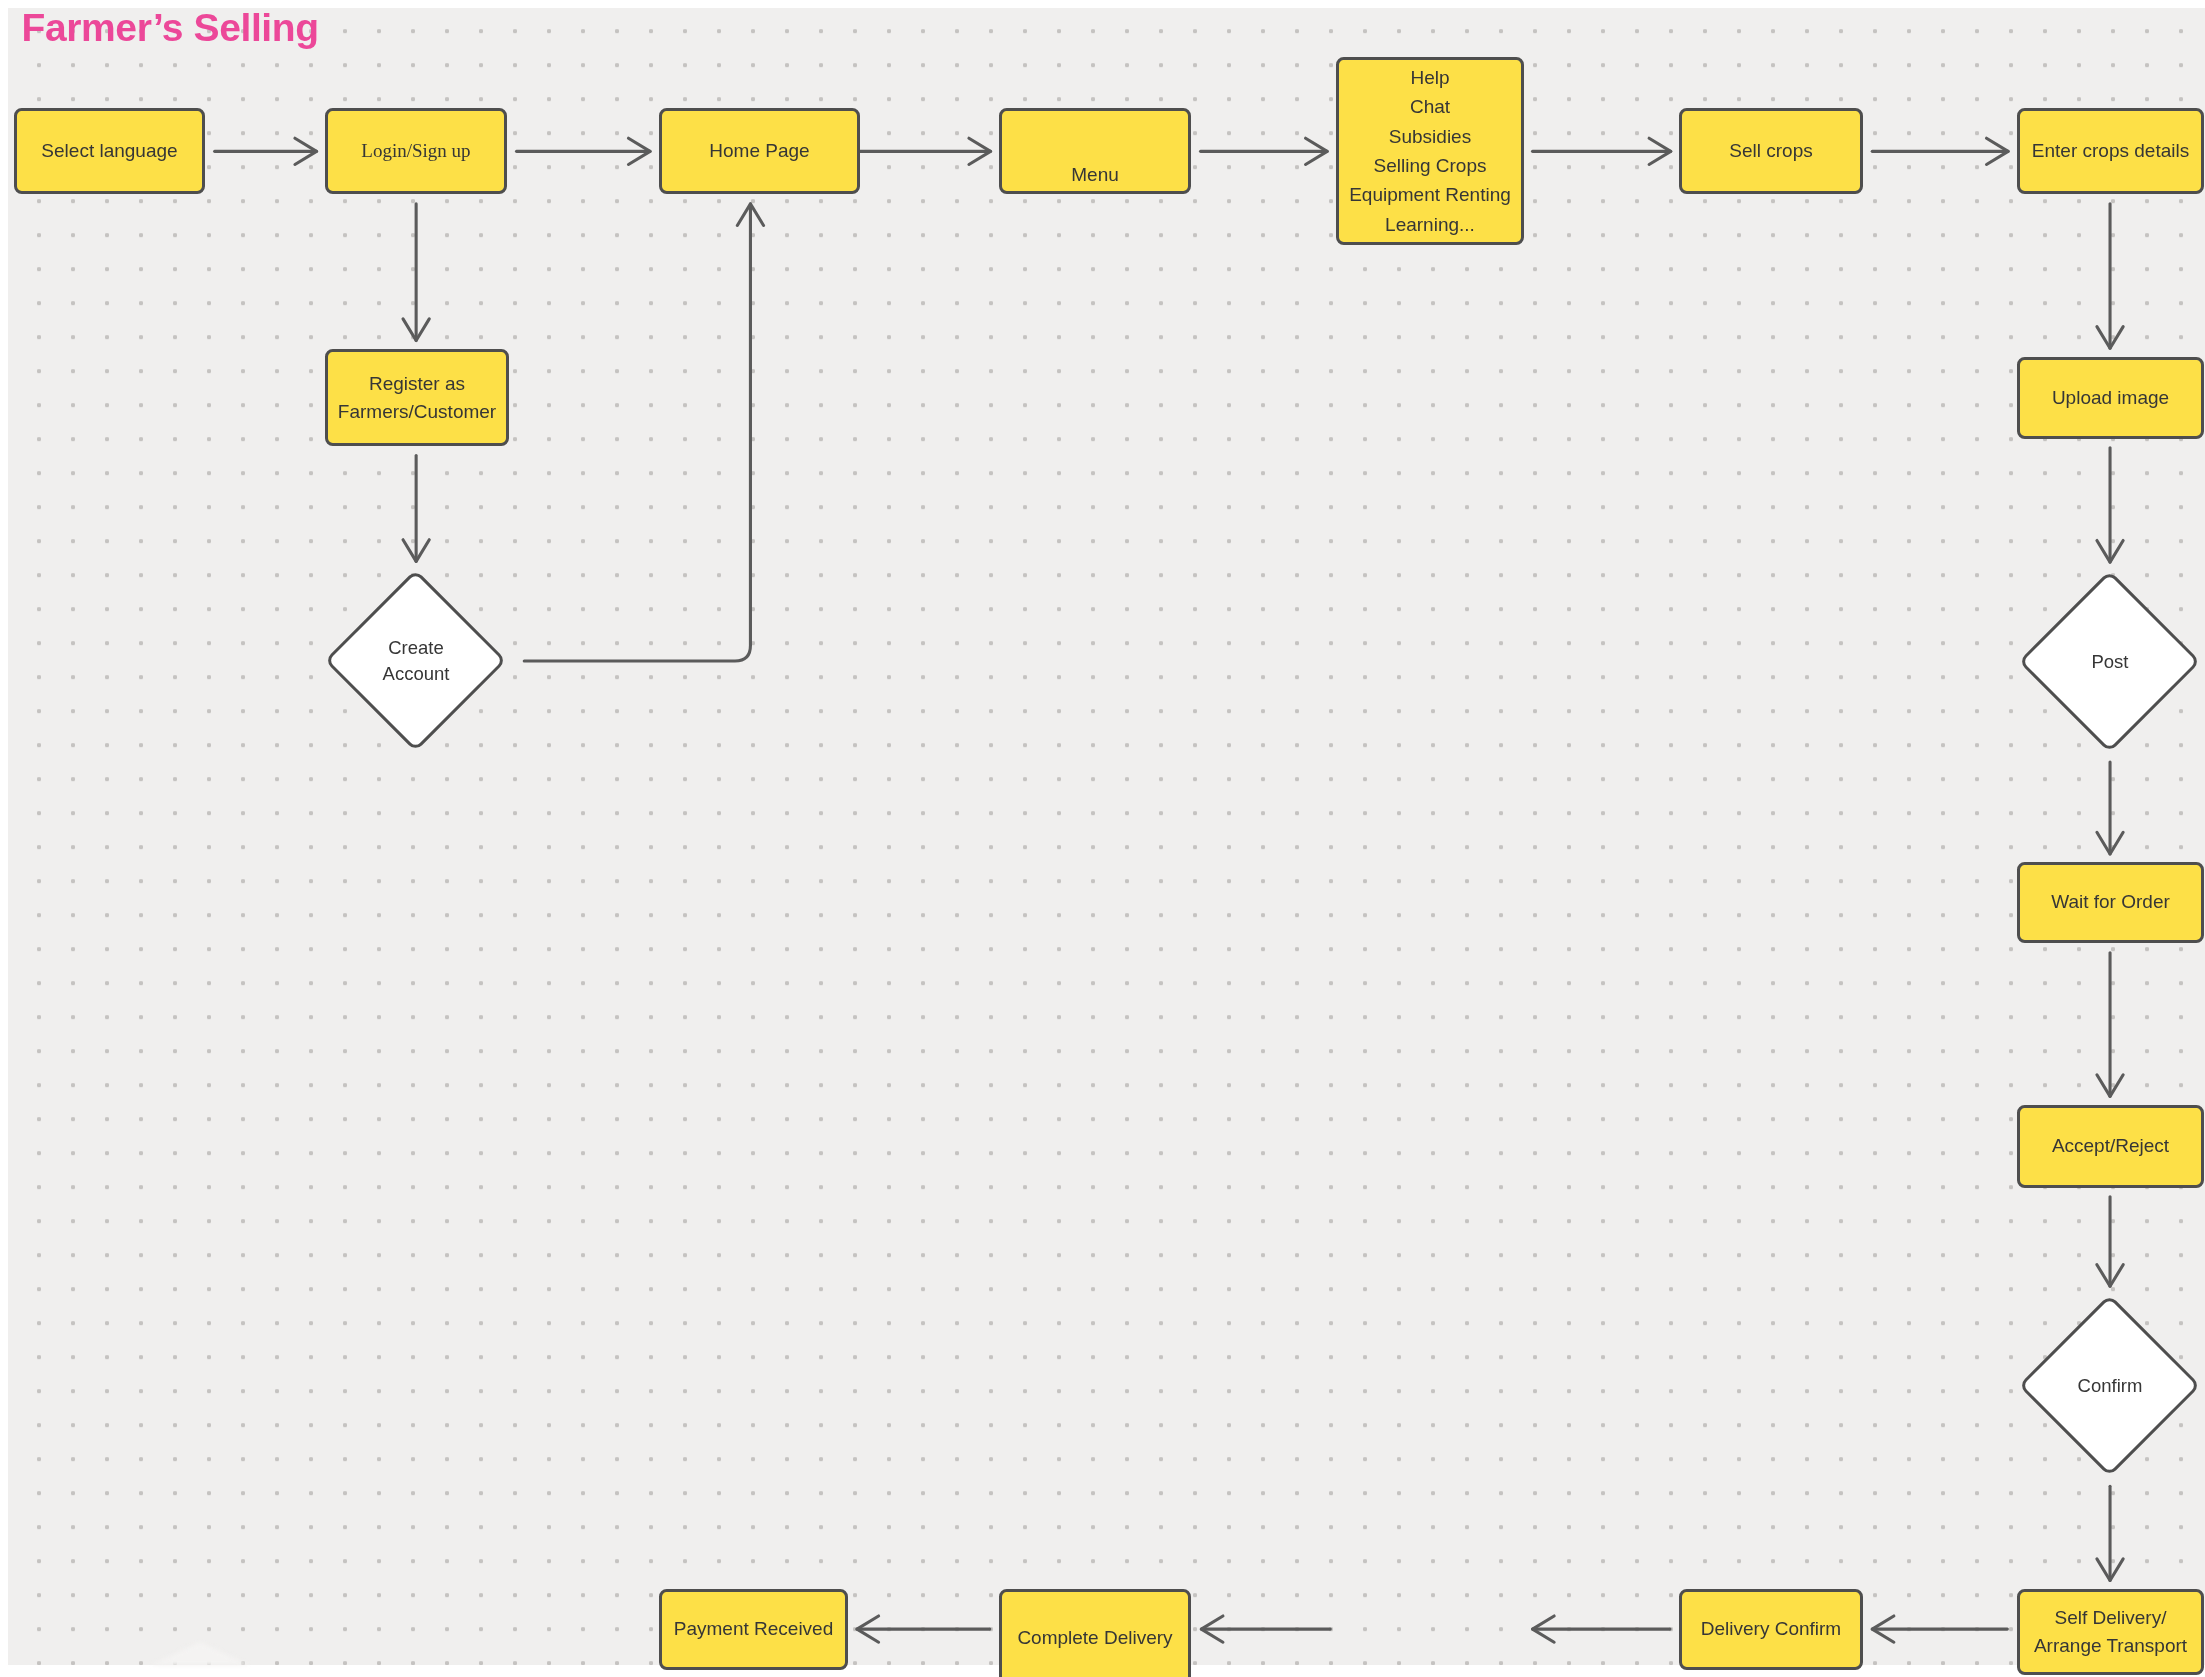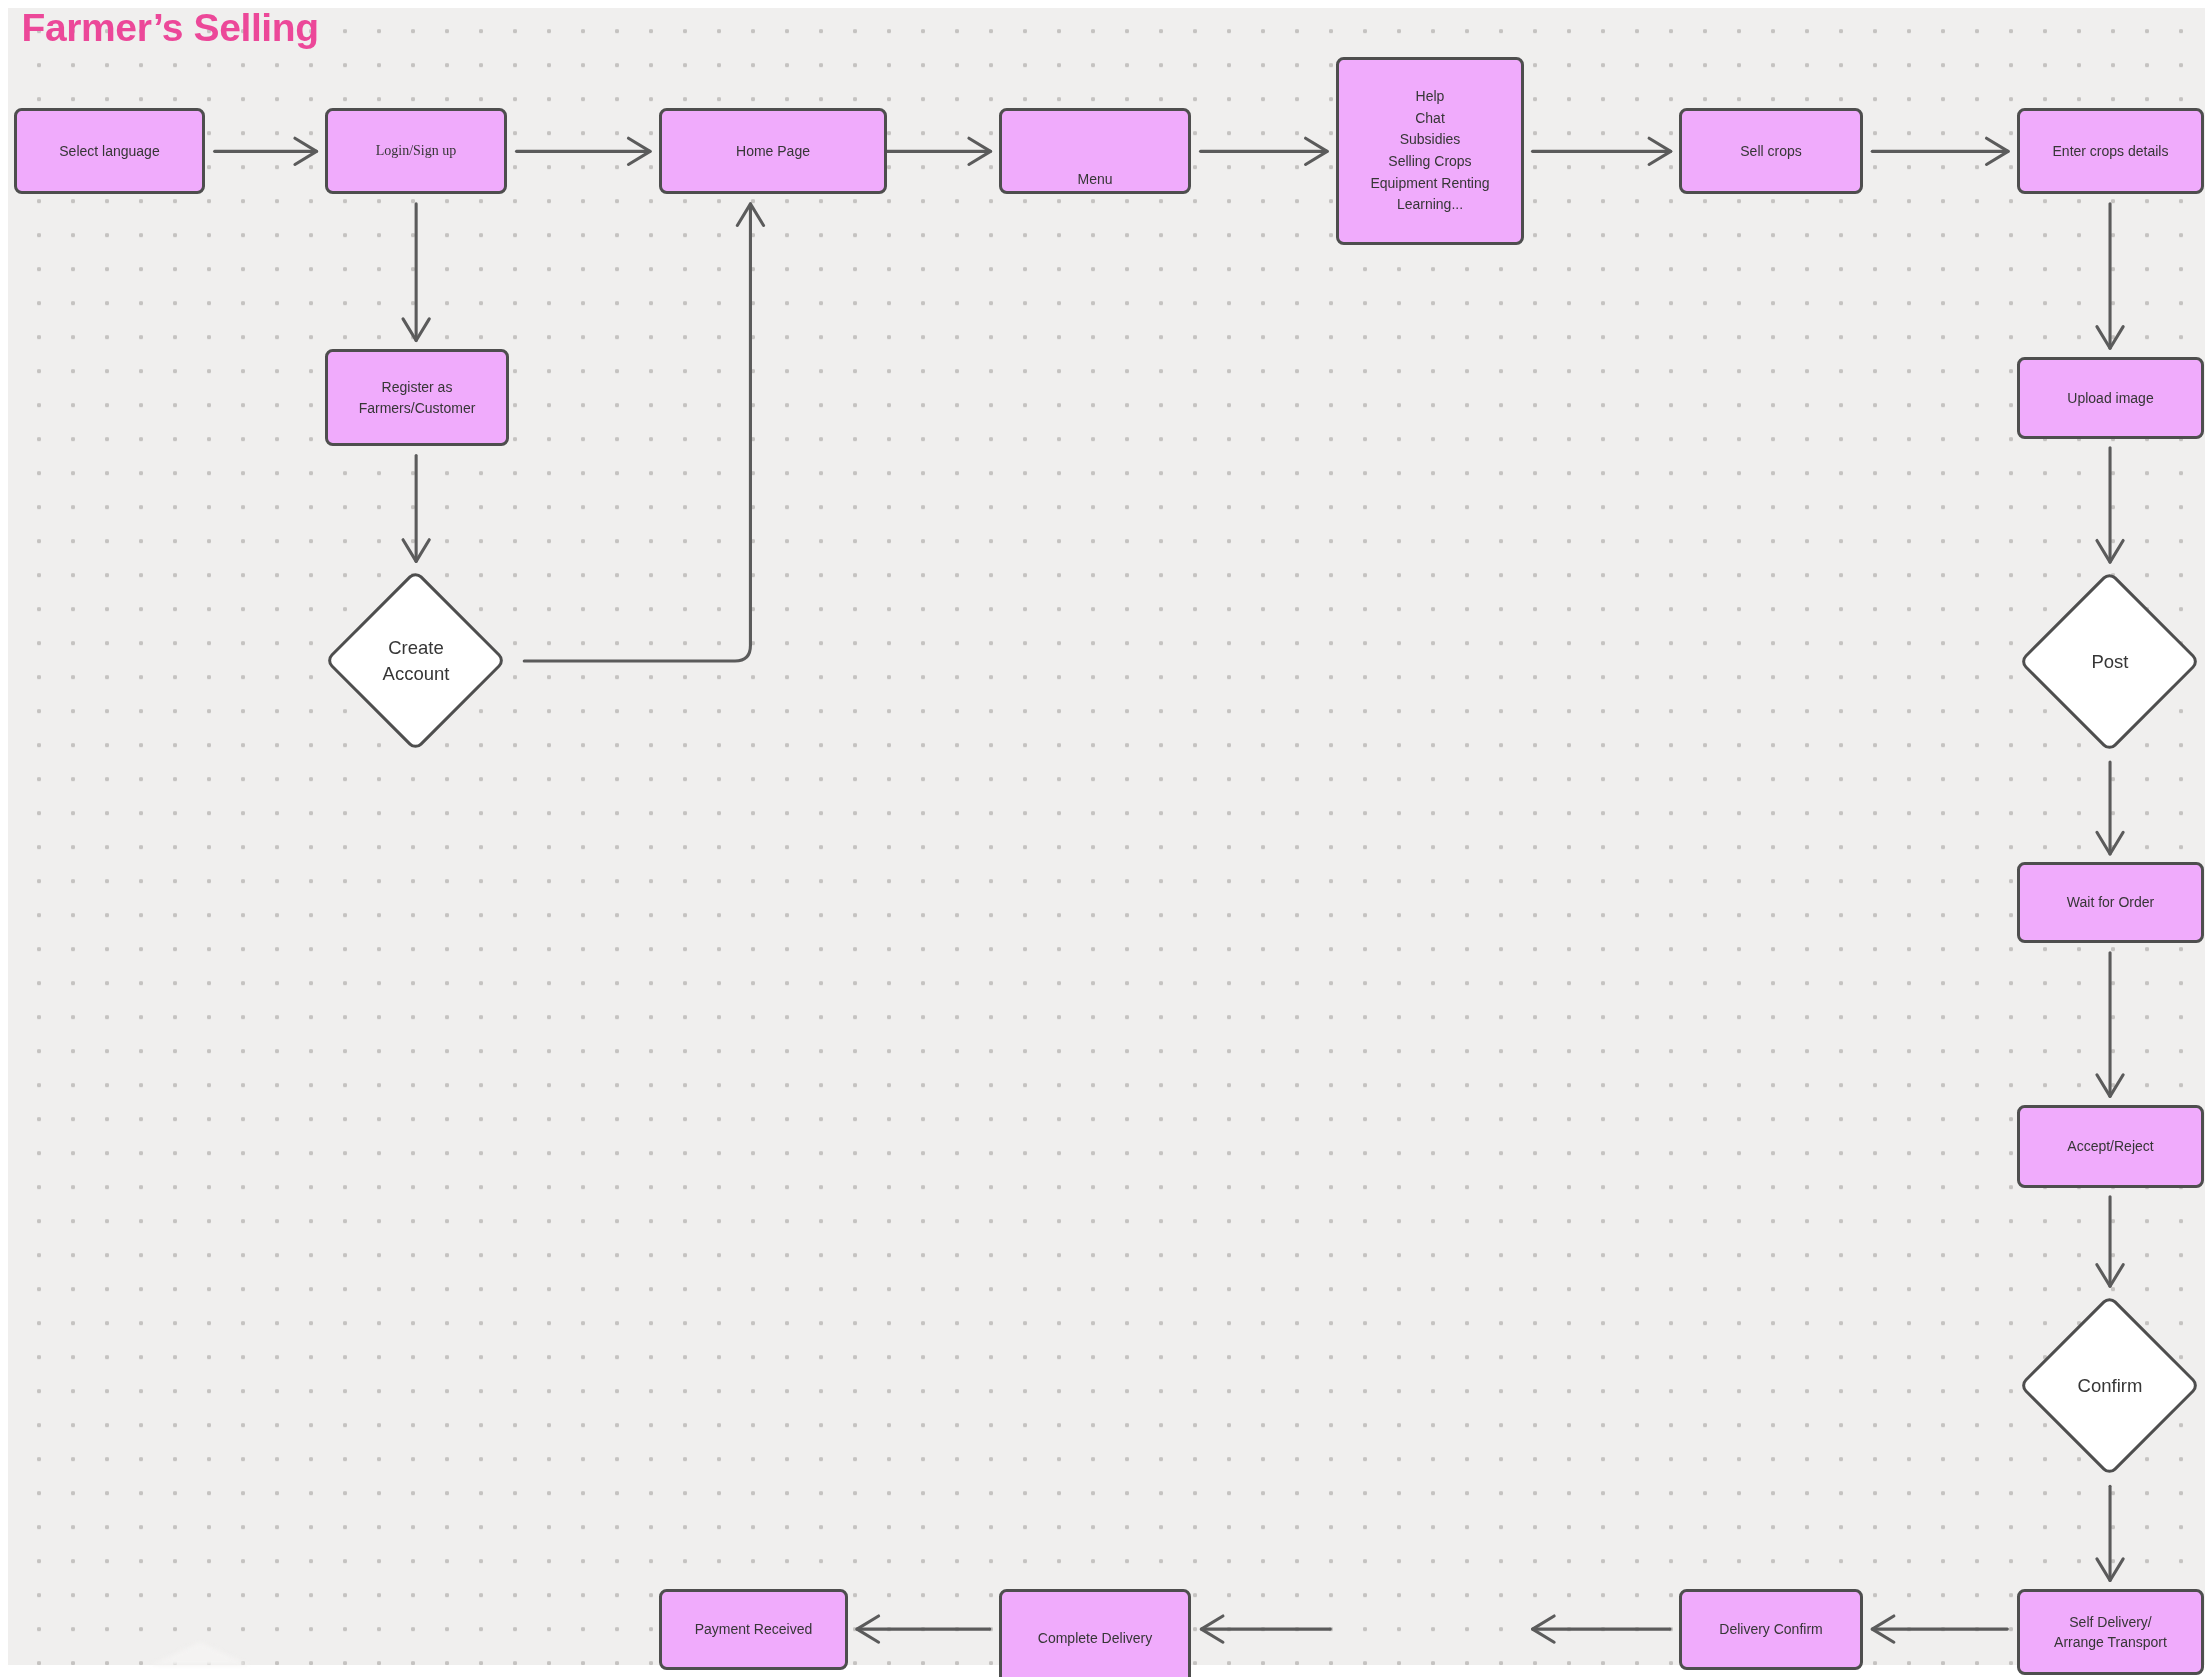--- a/index.html
+++ b/index.html
@@ -16,23 +16,23 @@
     background-size:34px 34px;
     background-position:14px 6.2px;
   }
   #diagram-title{
     position:absolute;left:21.6px;top:6.2px;
     font-size:39px;font-weight:700;color:#ec4899;
     letter-spacing:-0.4px;white-space:nowrap;
   }
   .node{
     position:absolute;box-sizing:border-box;
-    background:#f0abfc;border:3.9px solid #4e4e4e;border-radius:7.7px;
+    background:#fde047;border:3.9px solid #4e4e4e;border-radius:7.7px;
     display:flex;align-items:center;justify-content:center;
-    font-size:14px;color:#363636;text-align:center;
+    font-size:19px;color:#363636;text-align:center;
     padding:3.1px 4.6px;line-height:1.3;
   }
   .node .lbl{white-space:pre-line;}
   .node.multiline{line-height:1.45;}
   #node-menu-options{line-height:1.55;}
   .diamond{
     position:absolute;width:182px;height:182px;
     background:transparent;border:none;padding:0;
   }
   .diamond .diamond-shape{
@@ -86,21 +86,21 @@
     <path d="M 1723 2110 H 1556" marker-end="url(#arrow)"></path>
     <path d="M 1282 2110 H 1110" marker-end="url(#arrow)"></path>
   </svg>
 
   <div class="node" style="left:14px;top:108px;width:191px;height:86px;">
     <span class="lbl">Select language</span>
   </div>
   <div class="node" style="left:325px;top:108px;width:182px;height:86px;font-family:Liberation Serif, serif;">
     <span class="lbl">Login/Sign up</span>
   </div>
-  <div class="node" style="left:659px;top:108px;width:228px;height:86px;">
+  <div class="node" style="left:659px;top:108px;width:201px;height:86px;">
     <span class="lbl">Home Page</span>
   </div>
   <div class="node" style="left:999px;top:108px;width:192px;height:86px;align-items:flex-end;">
     <span class="lbl">Menu</span>
   </div>
   <div class="node" id="node-menu-options" style="left:1336px;top:57px;width:188px;height:188px;">
     <span class="lbl">Help
 Chat
 Subsidies
 Selling Crops

